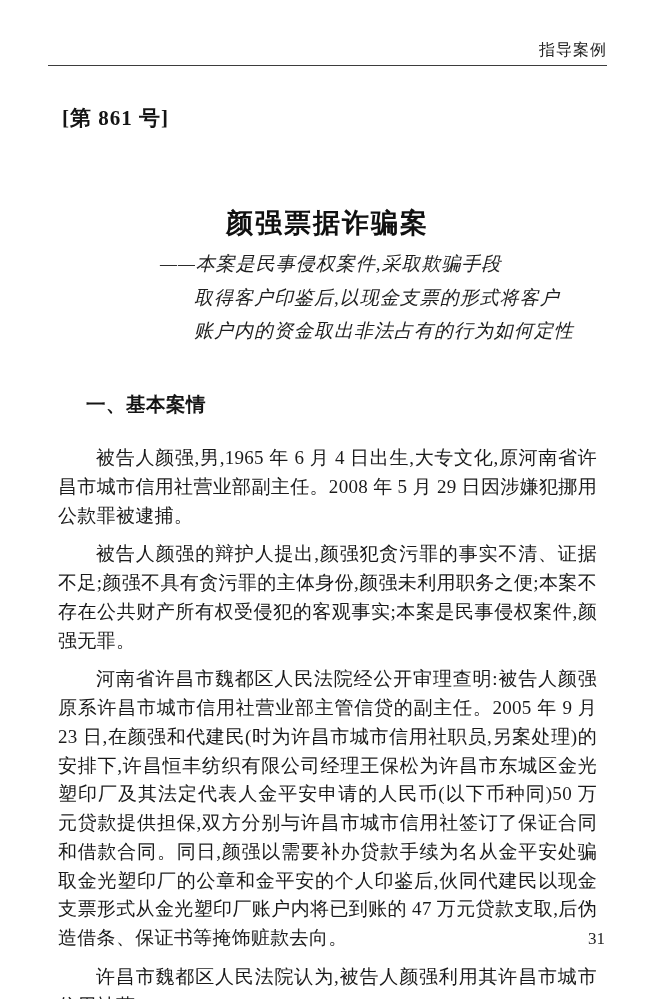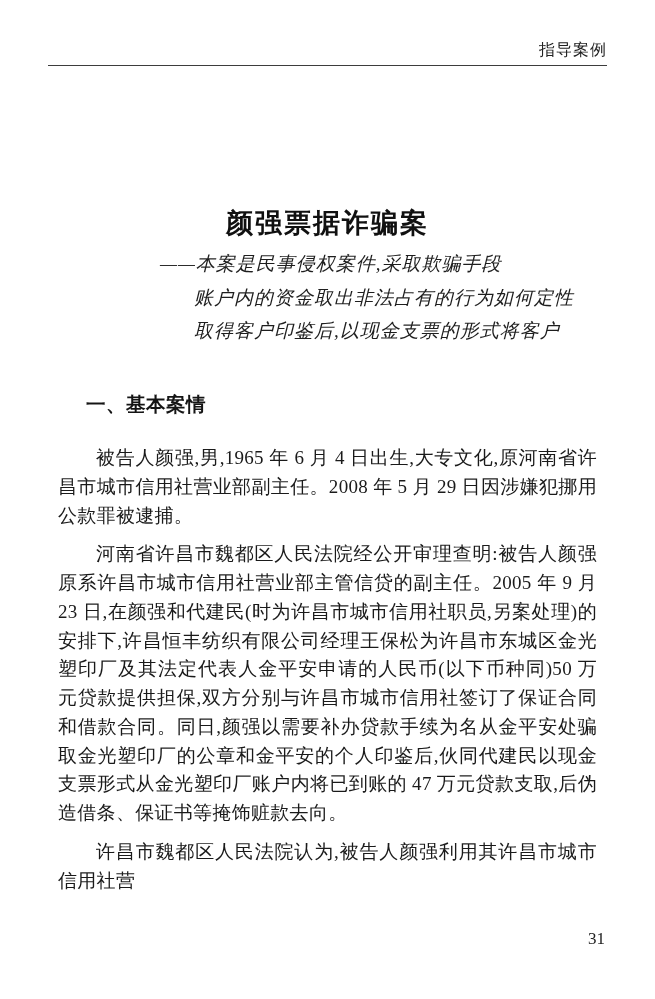--- a/index.html
+++ b/index.html
@@ -93,32 +93,34 @@
 </style>
 </head>
 <body>
 
 <div class="page">
 
   <div class="running-header">
     <span>指导案例</span>
   </div>
 
+  <div class="case-number">[第 861 号]</div>
 
   <div class="doc-title">颜强票据诈骗案</div>
 
   <div class="subtitle">
     <div>——本案是民事侵权案件,采取欺骗手段</div>
+    <div class="sub-line-indent">取得客户印鉴后,以现金支票的形式将客户</div>
     <div class="sub-line-indent">账户内的资金取出非法占有的行为如何定性</div>
-    <div class="sub-line-indent">取得客户印鉴后,以现金支票的形式将客户</div>
   </div>
 
   <div class="section-heading">一、基本案情</div>
 
   <div class="body-text">
     <p>被告人颜强,男,1965 年 6 月 4 日出生,大专文化,原河南省许昌市城市信用社营业部副主任。2008 年 5 月 29 日因涉嫌犯挪用公款罪被逮捕。</p>
+    <p>被告人颜强的辩护人提出,颜强犯贪污罪的事实不清、证据不足;颜强不具有贪污罪的主体身份,颜强未利用职务之便;本案不存在公共财产所有权受侵犯的客观事实;本案是民事侵权案件,颜强无罪。</p>
     <p>河南省许昌市魏都区人民法院经公开审理查明:被告人颜强原系许昌市城市信用社营业部主管信贷的副主任。2005 年 9 月 23 日,在颜强和代建民(时为许昌市城市信用社职员,另案处理)的安排下,许昌恒丰纺织有限公司经理王保松为许昌市东城区金光塑印厂及其法定代表人金平安申请的人民币(以下币种同)50 万元贷款提供担保,双方分别与许昌市城市信用社签订了保证合同和借款合同。同日,颜强以需要补办贷款手续为名从金平安处骗取金光塑印厂的公章和金平安的个人印鉴后,伙同代建民以现金支票形式从金光塑印厂账户内将已到账的 47 万元贷款支取,后伪造借条、保证书等掩饰赃款去向。</p>
     <p>许昌市魏都区人民法院认为,被告人颜强利用其许昌市城市信用社营</p>
   </div>
 
   <div class="page-number">31</div>
 
 </div>
 
 </body></html>

